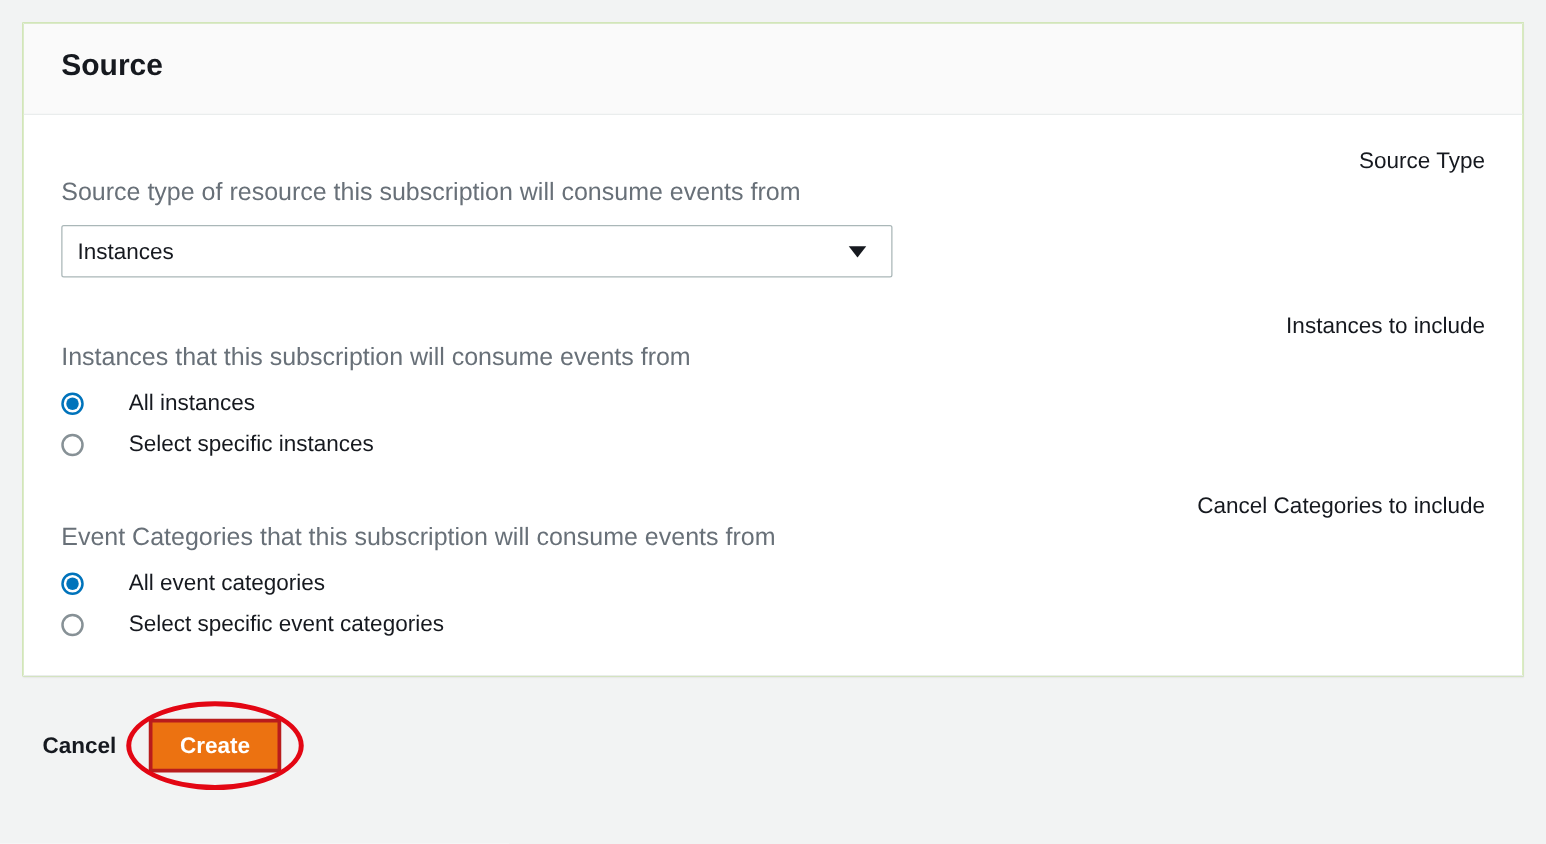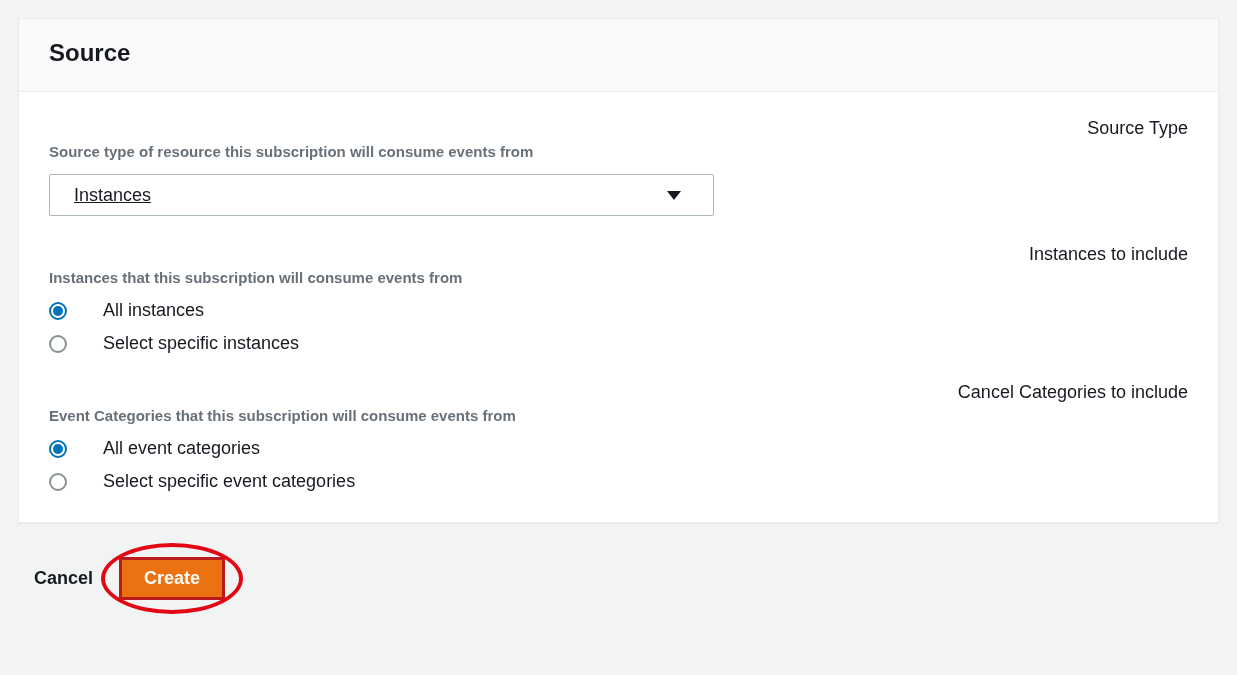--- a/index.html
+++ b/index.html
@@ -35,39 +35,38 @@
     }
     .section:last-child { margin-bottom: 0; }
     .sec-label {
       font-size: 18px;
       color: #16191f;
       font-weight: 400;
       margin-bottom: 4px;
       text-align: right;
     }
     .sec-desc {
-      font-size: 15px;
+      font-size: 20px;
       color: #687078;
       margin-bottom: 14px;
-      font-weight: 700;
+      font-weight: 400;
     }
     .select {
       display: flex;
       align-items: center;
       justify-content: space-between;
       width: 665px;
       height: 42px;
-      padding: 0 24px;
+      padding: 0 12px;
       border: 1px solid #aab7b8;
       border-radius: 2px;
       background: #fff;
       cursor: pointer;
       font-size: 18px;
       color: #16191f;
-      text-decoration: underline;
     }
     .caret-down {
       width: 0; height: 0;
       border-left: 7px solid transparent;
       border-right: 7px solid transparent;
       border-top: 9px solid #16191f;
       margin-right: 8px;
     }
     .radio-row {
       display: flex;

